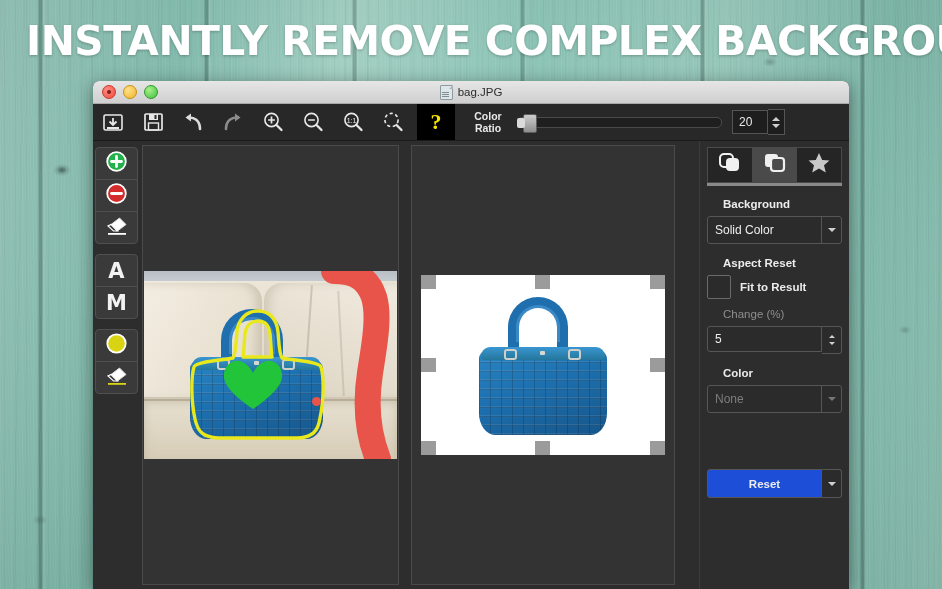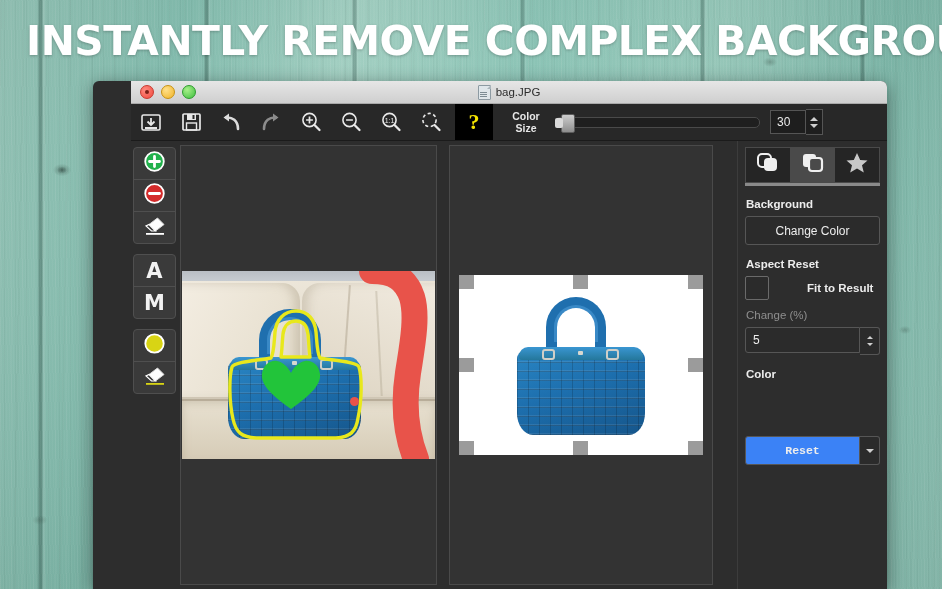--- a/index.html
+++ b/index.html
@@ -69,21 +69,20 @@
     text-shadow:0 1px 3px rgba(0,0,0,.25);
     white-space:nowrap;
   }
 
   
   #app{
     position:absolute;left:93px;top:81px;width:756px;height:508px;
     background:#2d2d2d;border-radius:6px 6px 0 0;
     box-shadow:0 4px 18px rgba(0,0,0,.45);
     overflow:hidden;
-    padding-left:38px;
   }
 
   
   #titlebar{
     height:22px;background:linear-gradient(#e6e6e6,#cfcfcf);
     border-bottom:1px solid #a9a9a9;
     display:flex;align-items:center;position:relative;
   }
   .lights{display:flex;gap:7px;padding-left:9px;}
   .light{width:12px;height:12px;border-radius:50%;}
@@ -251,58 +250,58 @@
   }
   #tabs{
     display:flex;height:36px;border-bottom:3px solid #8a8a8a;margin-bottom:12px;
   }
   .tab{
     flex:1;display:flex;align-items:center;justify-content:center;cursor:pointer;
     background:#252525;border:1px solid #4a4a4a;border-right:none;
   }
   .tab:last-child{border-right:1px solid #4a4a4a;}
   .tab.active{background:#4a4a4a;}
-  .opt-label{color:#ececec;font-size:11.5px;font-weight:bold;margin:0 0 6px 1px;}
+  .opt-label{color:#ececec;font-size:11.5px;font-weight:bold;margin:0 0 6px 16px;}
   .opt-label.dim{color:#8e8e8e;font-weight:normal;}
   .select{
     height:26px;background:#2b2b2b;border:1px solid #565656;border-radius:3px;
     display:flex;align-items:center;margin-bottom:13px;cursor:pointer;
   }
   .select .val{flex:1;color:#ededed;font-size:12px;padding-left:7px;}
   .select .val.dim{color:#7d7d7d;}
   .select .arrow-box{
     width:19px;height:100%;border-left:1px solid #565656;display:flex;align-items:center;justify-content:center;
   }
   .dn-arrow{width:0;height:0;border:4px solid transparent;border-top-color:#cfcfcf;border-bottom:0;}
   .dn-arrow.dim{border-top-color:#777;}
   .btn{
     height:27px;background:#2b2b2b;border:1px solid #565656;border-radius:3px;
     color:#ededed;font-size:12px;display:flex;align-items:center;justify-content:center;
     margin-bottom:13px;cursor:pointer;
   }
-  .check-row{display:flex;align-items:center;margin-bottom:9px;gap:29px;}
+  .check-row{display:flex;align-items:center;margin-bottom:9px;}
   #fit-check{
     width:22px;height:22px;background:#2b2b2b;border:1px solid #6a6a6a;border-radius:2px;cursor:pointer;
   }
   .check-label{color:#ececec;font-size:11.5px;font-weight:bold;margin-left:9px;}
   .num-row{display:flex;margin-bottom:13px;}
   .num-field{
     flex:1;height:26px;background:#2b2b2b;border:1px solid #565656;border-radius:3px 0 0 3px;
     color:#ededed;font-size:12px;display:flex;align-items:center;padding-left:7px;box-sizing:border-box;
   }
   .num-btns{
     width:19px;height:26px;background:#2b2b2b;border:1px solid #565656;border-left:none;border-radius:0 3px 3px 0;
     display:flex;flex-direction:column;align-items:center;justify-content:center;gap:4px;cursor:pointer;
   }
   .mini-up{width:0;height:0;border:3.5px solid transparent;border-bottom-color:#cfcfcf;border-top:0;}
   .mini-dn{width:0;height:0;border:3.5px solid transparent;border-top-color:#cfcfcf;border-bottom:0;}
   #reset-row{display:flex;margin-top:56px;}
   #reset-btn{
-    flex:1;height:27px;background:#3b82f6;border:1px solid #565656;border-radius:3px 0 0 3px;
-    color:#ededed;font-size:11.5px;font-weight:bold;display:flex;align-items:center;justify-content:center;cursor:pointer;font-family:Liberation Mono, monospace;
+    flex:1;height:27px;background:#1d4ed8;border:1px solid #565656;border-radius:3px 0 0 3px;
+    color:#ededed;font-size:11.5px;font-weight:bold;display:flex;align-items:center;justify-content:center;cursor:pointer;
   }
   #reset-arrow-box{
     width:19px;height:27px;background:#2b2b2b;border:1px solid #565656;border-left:none;border-radius:0 3px 3px 0;
     display:flex;align-items:center;justify-content:center;cursor:pointer;
   }
 </style>
 </head>
 <body>
 
 <div id="wood"></div>
@@ -402,29 +401,29 @@
         </svg>
       </span>
     </div>
 
     <div id="help-btn">
       <span>?</span>
     </div>
 
     <div id="marker-label">
       <div>Color</div>
-      <div>Size</div>
+      <div>Ratio</div>
     </div>
 
     <div id="slider-wrap">
       <div id="slider-track"></div>
       <div id="slider-thumb"></div>
     </div>
 
-    <div id="spin-field">30</div>
+    <div id="spin-field">20</div>
     <div id="spin-btns">
       <div class="caret-up"></div>
       <div class="caret-dn"></div>
     </div>
   </div>
 
   <div id="body">
 
     <div id="palette">
 
@@ -579,40 +578,51 @@
         <div class="tab">
           <span>
             <svg width="26" height="24" viewBox="0 0 26 24">
               <path d="M13 2 L16.2 9 L23.5 9.4 L18 14.2 L19.8 21.5 L13 17.5 L6.2 21.5 L8 14.2 L2.5 9.4 L9.8 9 Z" fill="#c8c8c8"></path>
             </svg>
           </span>
         </div>
       </div>
 
       <div class="opt-label">Background</div>
-
-      <div class="btn">Change Color</div>
+      <div class="select">
+        <span class="val">Solid Color</span>
+        <span class="arrow-box">
+          <span class="dn-arrow"></span>
+        </span>
+      </div>
+
 
       <div class="opt-label">Aspect Reset</div>
 
       <div class="check-row">
         <div id="fit-check"></div>
         <span class="check-label">Fit to Result</span>
       </div>
 
       <div class="opt-label dim">Change (%)</div>
       <div class="num-row">
         <div class="num-field">5</div>
         <div class="num-btns">
           <span class="mini-up"></span>
           <span class="mini-dn"></span>
         </div>
       </div>
 
       <div class="opt-label">Color</div>
+      <div class="select">
+        <span class="val dim">None</span>
+        <span class="arrow-box">
+          <span class="dn-arrow dim"></span>
+        </span>
+      </div>
 
       <div id="reset-row">
         <div id="reset-btn">Reset</div>
         <div id="reset-arrow-box">
           <span class="dn-arrow"></span>
         </div>
       </div>
     </div>
   </div>
 </div>

